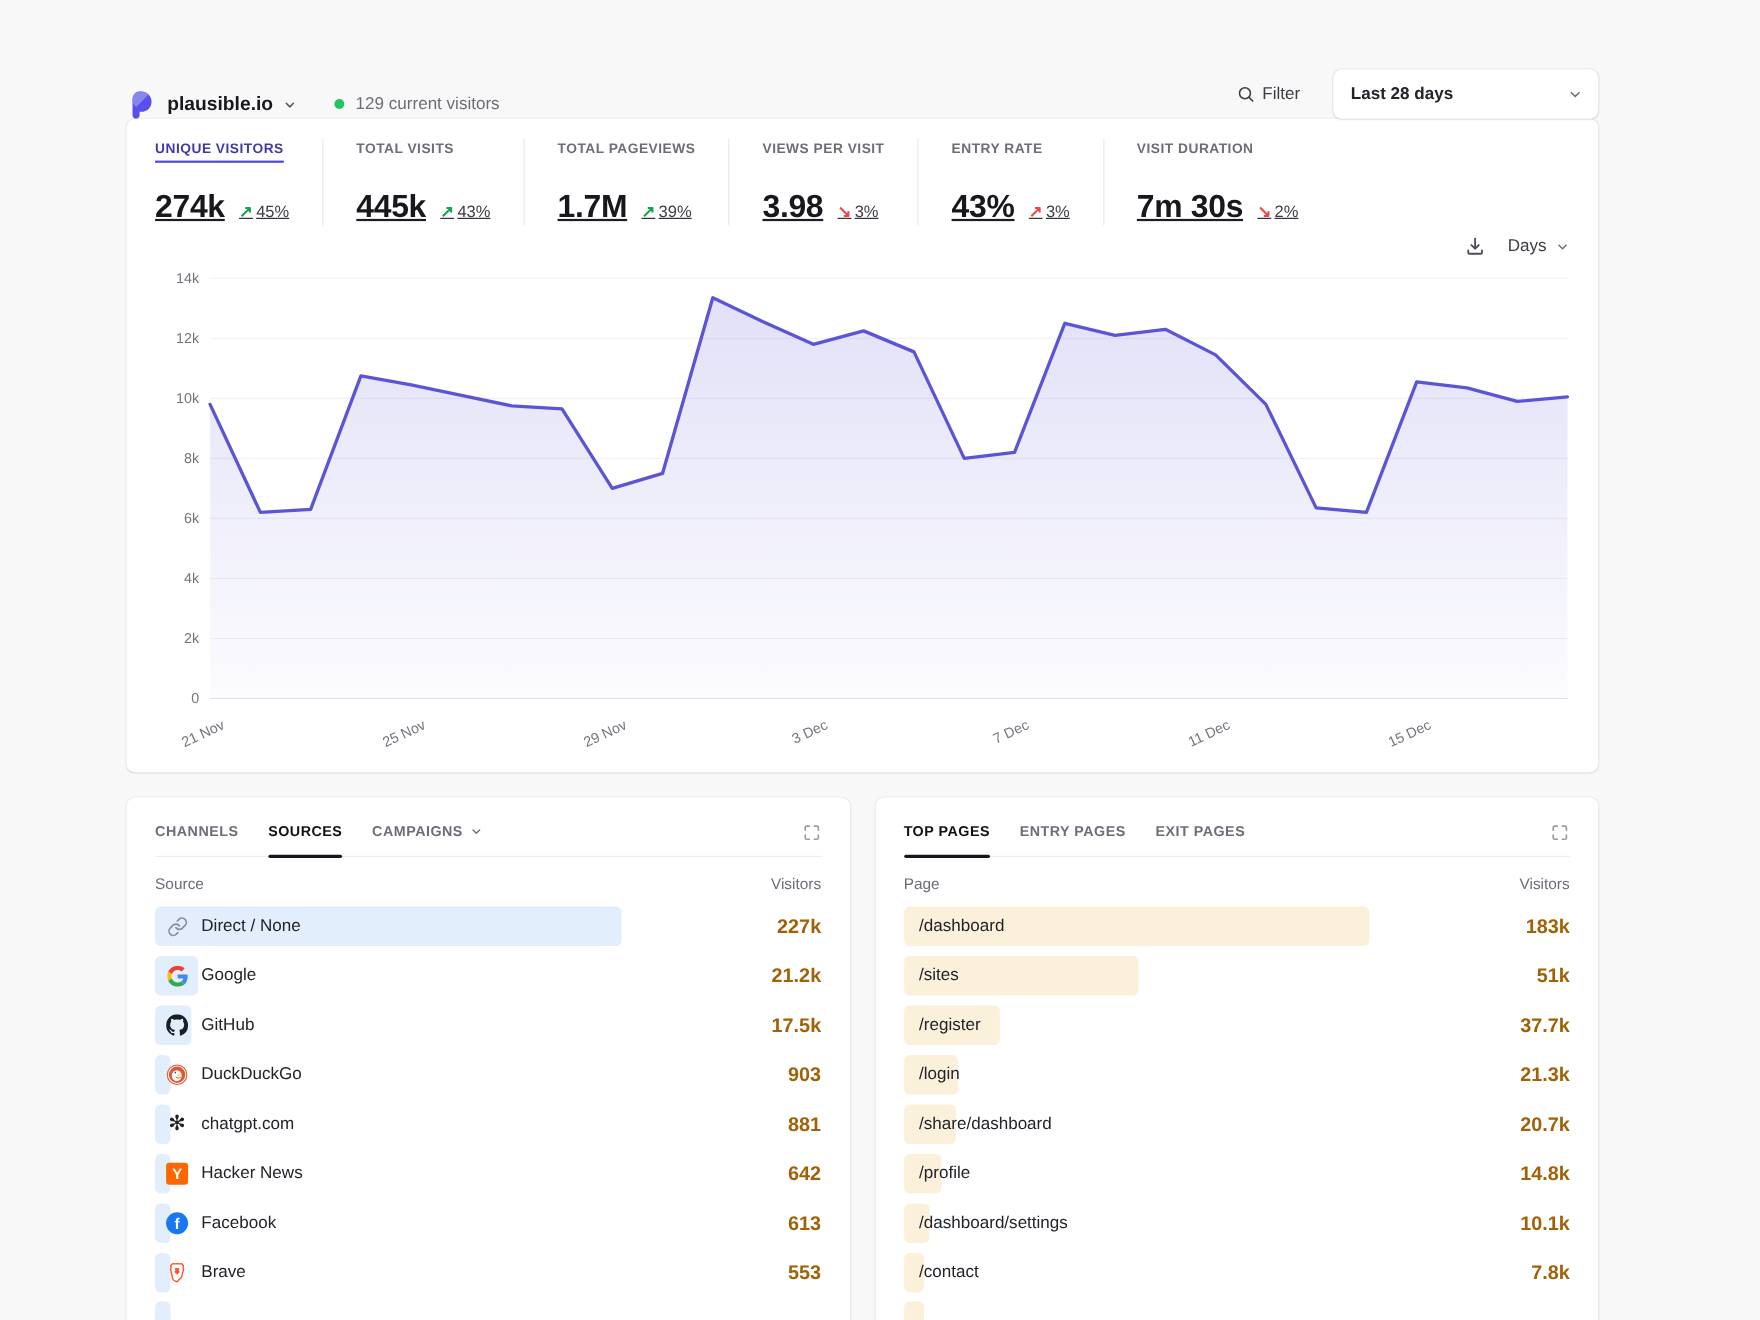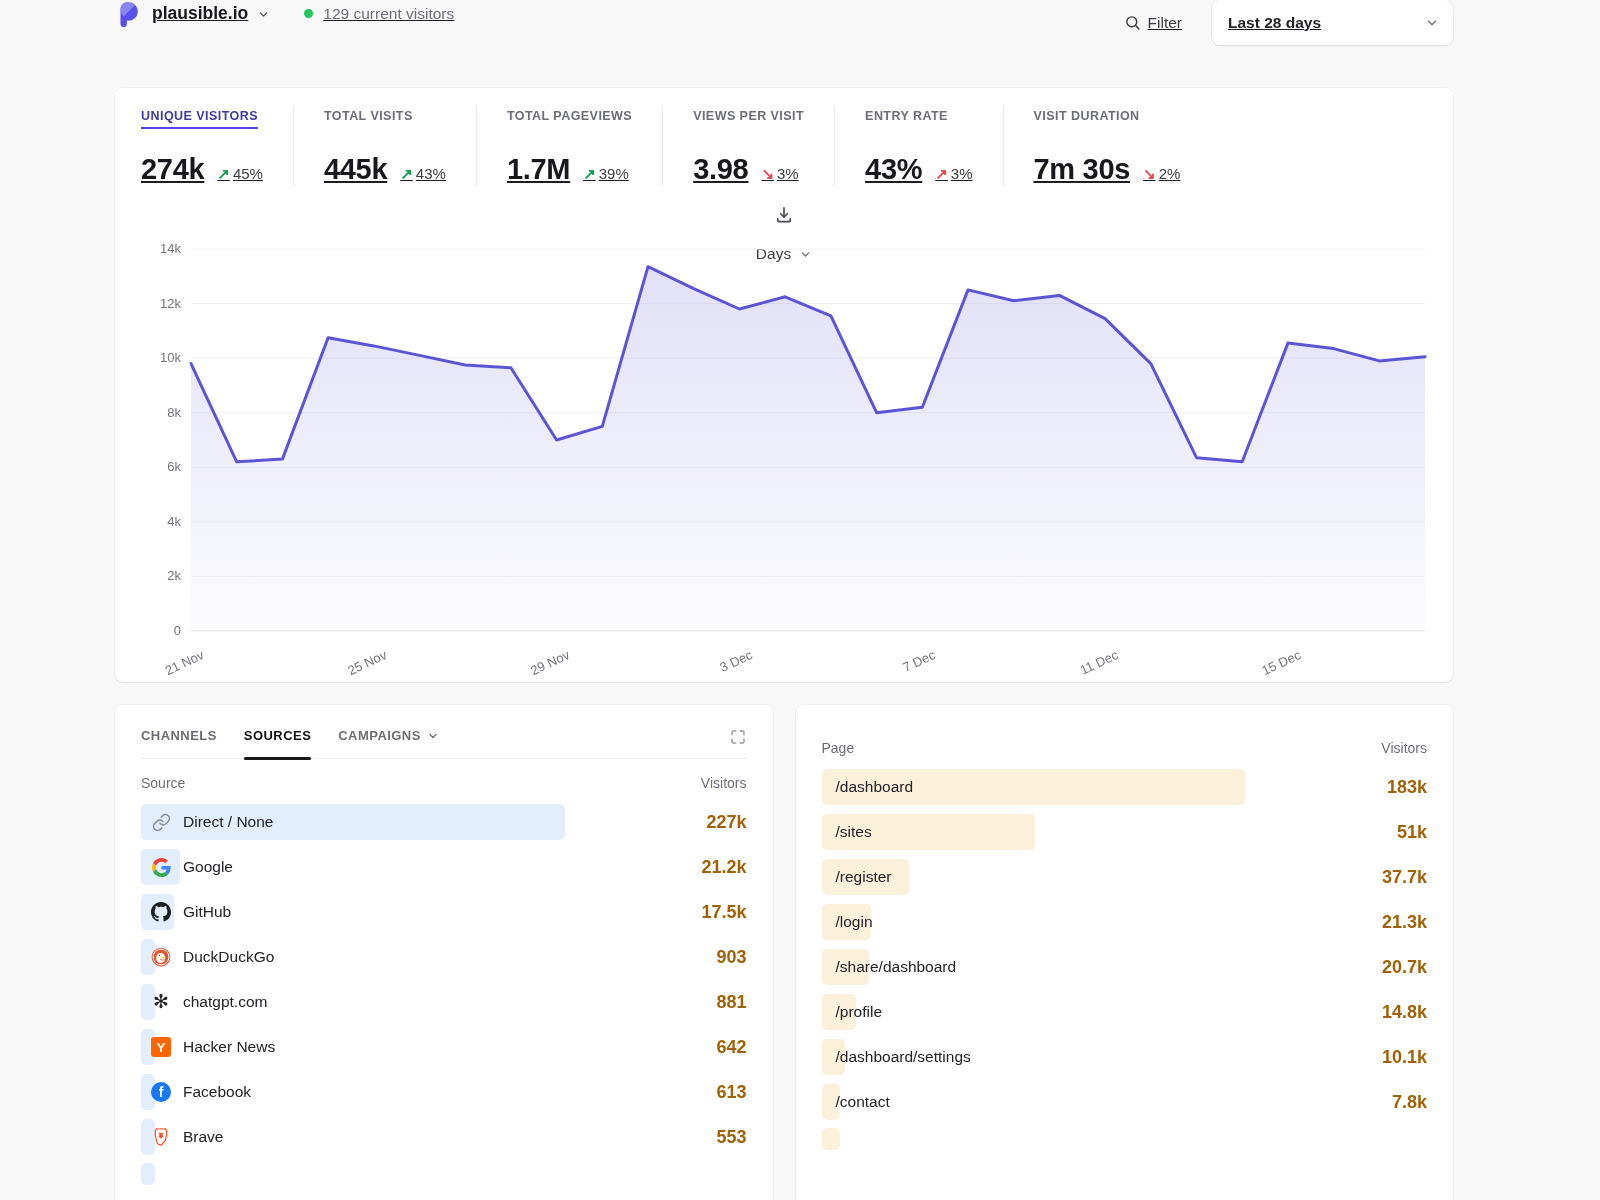--- a/index.html
+++ b/index.html
@@ -6,21 +6,21 @@
   body{
     width:1600px;height:1200px;overflow:hidden;
     background:#f8f8f9;
     font-family:"Liberation Sans", sans-serif;
     -webkit-font-smoothing:antialiased;
     color:#1c1c24;
   }
   .page{width:1338px;margin-left:115px;}
 
   
-  header{height:88px;display:flex;align-items:flex-start;justify-content:space-between;text-decoration:underline;}
+  header{height:108px;display:flex;align-items:flex-end;justify-content:space-between;}
   .tb-left{display:flex;align-items:center;}
   .logo{display:flex;margin-right:10px;}
   .site-switch{display:flex;align-items:center;gap:9px;background:none;border:0;padding:0;
     font-family:inherit;font-size:17.5px;font-weight:700;color:#17171d;cursor:pointer;}
   .site-switch svg{color:#55555e;margin-top:2px;}
   .visitors{margin-left:34px;display:flex;align-items:center;gap:10px;font-size:15.5px;color:#6d6d78;}
   .dot{width:9px;height:9px;border-radius:50%;}
   .tb-right{display:flex;align-items:center;gap:30px;}
   .filter-btn{display:flex;align-items:center;gap:7px;background:none;border:0;padding:0;
     font-family:inherit;font-size:15.5px;color:#3c3c44;cursor:pointer;}
@@ -42,21 +42,21 @@
   .stat-label{display:inline-block;font-size:12.5px;font-weight:700;letter-spacing:.45px;color:#6d6d78;
     padding-bottom:4px;border-bottom:2.5px solid transparent;white-space:nowrap;}
   .stat.active .stat-label{color:#3f3aa5;border-bottom-color:#4f46e5;}
   .stat-value-row{margin-top:24px;display:flex;align-items:baseline;gap:13px;}
   .stat-value{font-size:29px;font-weight:700;color:#17171d;letter-spacing:-.3px;white-space:nowrap;}
   .delta{font-size:15px;color:#3c3c44;white-space:nowrap;}
   .delta .arrow{font-weight:700;font-size:15px;margin-right:3px;}
   .arrow.good{color:#12a150;} .arrow.bad{color:#e5484d;}
 
   
-  .chart-controls{display:flex;justify-content:flex-start;align-items:center;gap:20px;margin-top:19px;height:30px;flex-direction:column;}
+  .chart-controls{display:flex;justify-content:flex-end;align-items:center;gap:20px;margin-top:4px;height:30px;}
   .icon-btn{background:none;border:0;padding:0;display:flex;color:#4b4b55;cursor:pointer;}
   .interval{display:flex;align-items:center;gap:8px;background:none;border:0;padding:0;
     font-family:inherit;font-size:15.5px;color:#3c3c44;cursor:pointer;}
   .interval svg{color:#6d6d78;}
 
   #chart{margin-top:2px;}
   .ylab,.xlab{font-size:13px;fill:#74747e;}
 
   
   .bottom{display:flex;gap:23px;margin-top:23px;}
@@ -339,20 +339,44 @@
       <span class="row-label">Brave</span>
       <span class="row-value">553</span>
     </div>
         </div>
       <div class="row partial">
           <span class="bar" style="width: 14px; background: rgb(226, 238, 251);"></span>
         </div>
     </section>
 
     <section class="card panel pages">
+      <div class="tabs-row">
+        <div class="tabs" id="pages-tabs">
+    <button class="tab active">
+      <span>TOP PAGES</span>
+
+    </button>
+    <button class="tab ">
+      <span>ENTRY PAGES</span>
+
+    </button>
+    <button class="tab ">
+      <span>EXIT PAGES</span>
+
+    </button>
+          </div>
+        <button class="expand-btn">
+          <svg width="18" height="18" viewBox="0 0 24 24" fill="none" stroke="currentColor" stroke-width="2" stroke-linecap="round" stroke-linejoin="round">
+              <path d="M4 9V6a2 2 0 0 1 2-2h3"></path>
+              <path d="M15 4h3a2 2 0 0 1 2 2v3"></path>
+              <path d="M20 15v3a2 2 0 0 1-2 2h-3"></path>
+              <path d="M9 20H6a2 2 0 0 1-2-2v-3"></path>
+            </svg>
+        </button>
+      </div>
       <div class="cols">
         <span>Page</span>
         <span>Visitors</span>
       </div>
       <div class="rows" id="pages-rows">
     <div class="row">
       <span class="bar" style="width:70.0%;background:#fbf1db"></span>
 
       <span class="row-label">/dashboard</span>
       <span class="row-value">183k</span>

